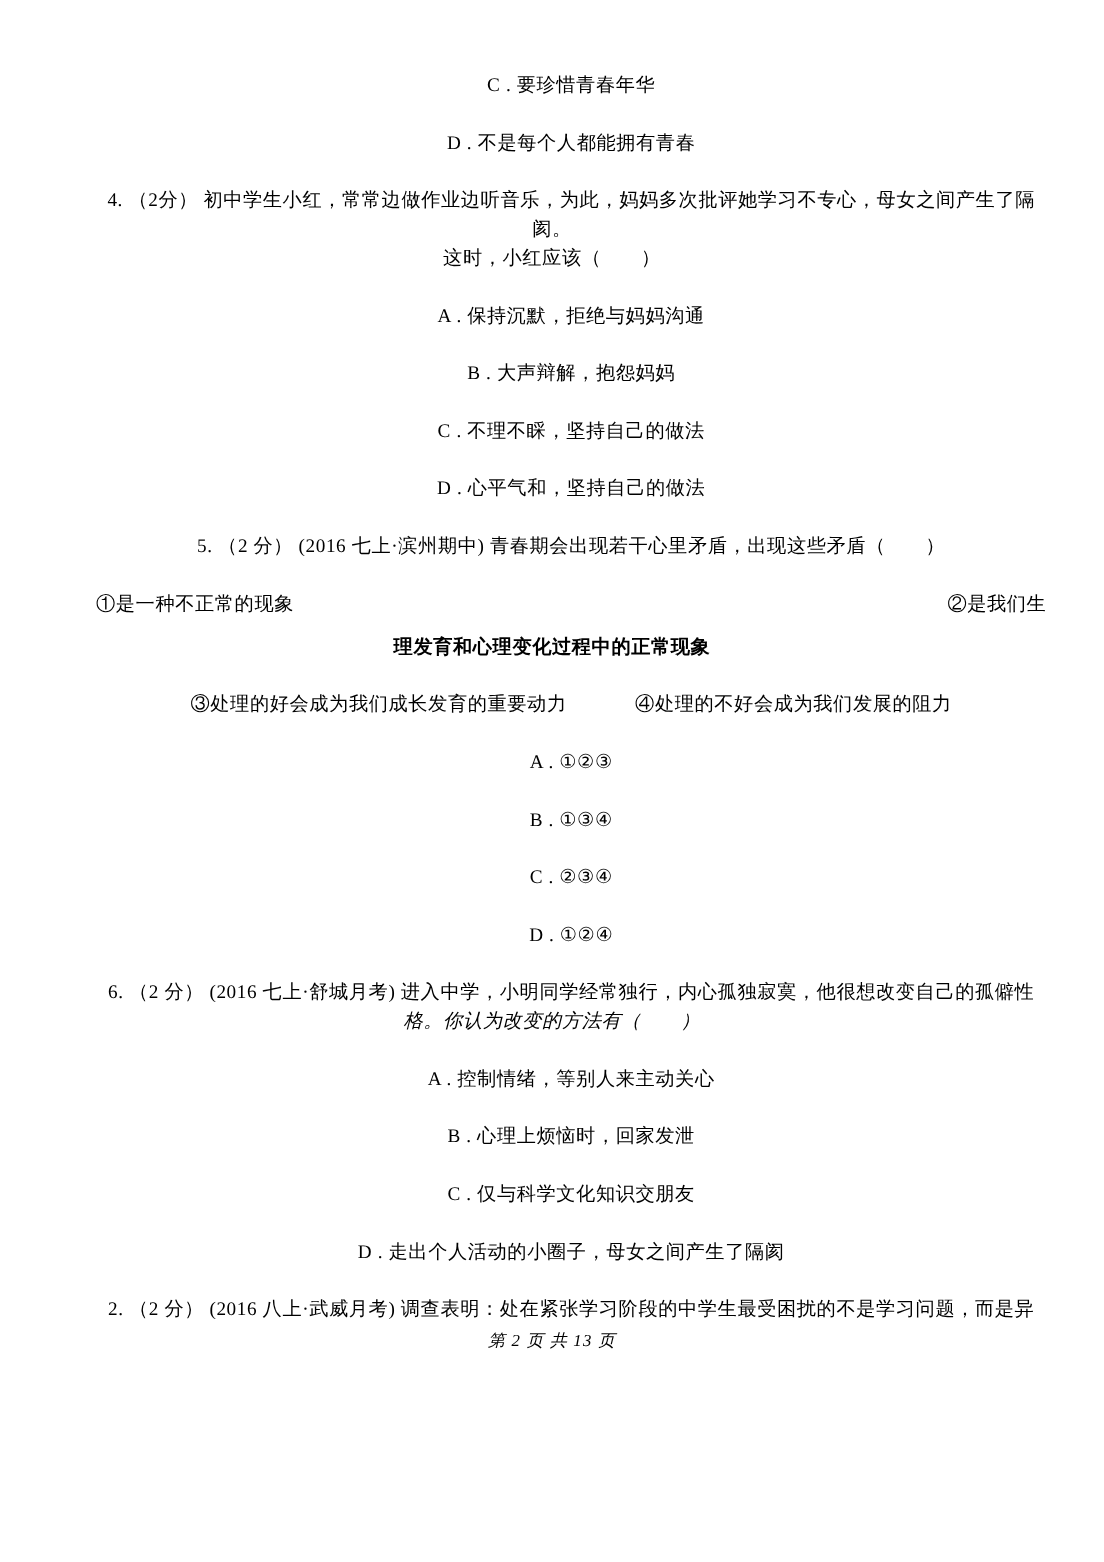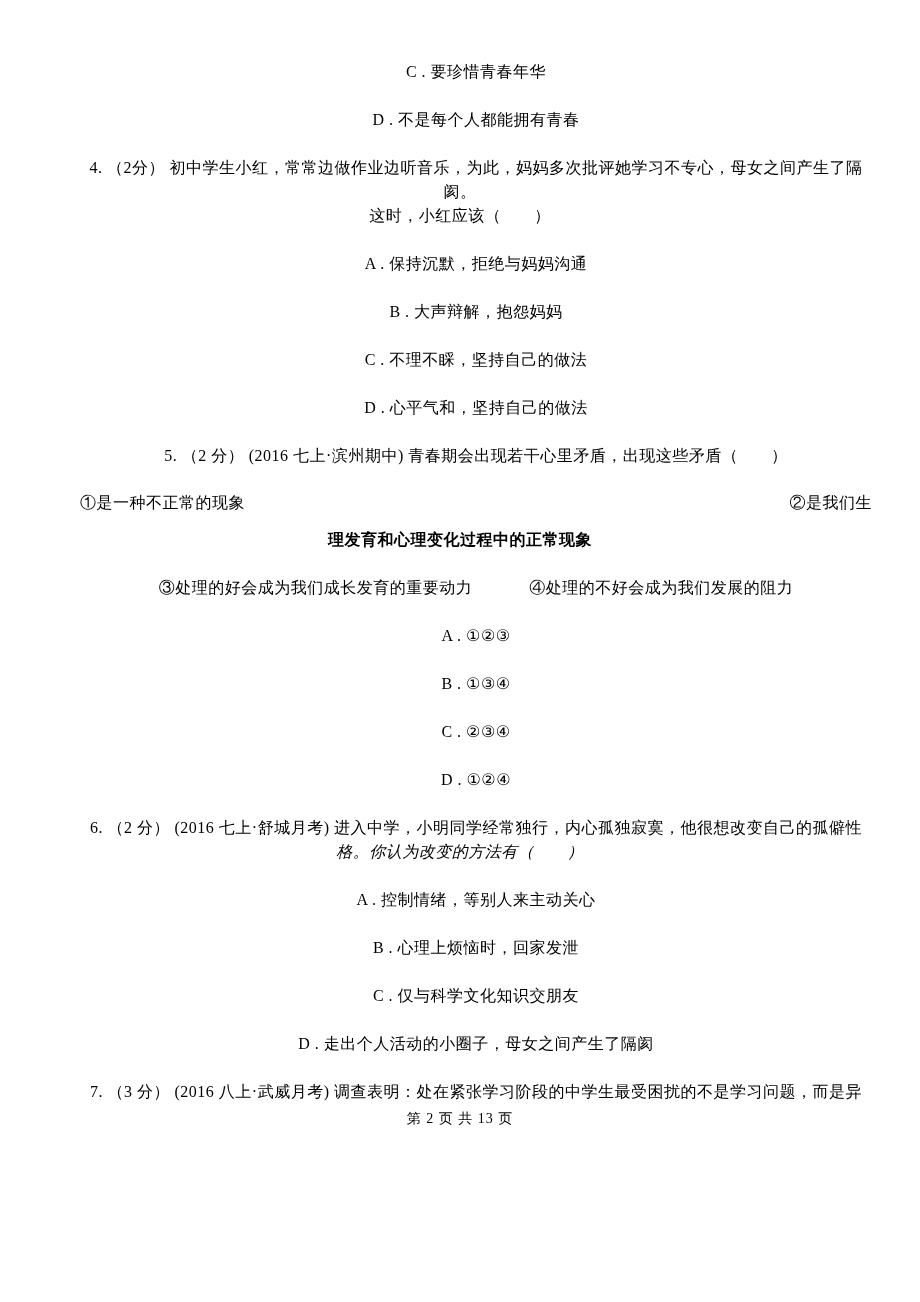--- a/index.html
+++ b/index.html
@@ -34,20 +34,21 @@
       letter-spacing: 0.5px;
     }
     .spacer {
       display: inline-block;
     }
     .footer {
       text-align: center;
       font-size: 14px;
       margin-top: 2px;
       letter-spacing: 1px;
+      font-style: italic;
     }
     .stmt-line {
       margin-bottom: 24px;
       letter-spacing: 0.5px;
     }
     .stmt-indent {
       text-indent: 2em;
     }
     .noindent {
       text-indent: 0;
@@ -81,21 +82,21 @@
   <span>C . 不理不睬，坚持自己的做法</span>
 </div>
 <div class="option">
   <span>D . 心平气和，坚持自己的做法</span>
 </div>
 
 <div class="question">
   <span>5. （2 分） (2016 七上·滨州期中) 青春期会出现若干心里矛盾，出现这些矛盾（　　）</span>
 </div>
 
-<div class="stmt-line stmt-indent" style="display:flex; justify-content:space-between;font-family:Liberation Mono, monospace;">
+<div class="stmt-line stmt-indent" style="display:flex; justify-content:space-between;">
   <span style="text-indent:2em;">①是一种不正常的现象</span>
   <span>②是我们生</span>
 </div>
 <div class="stmt-line noindent" style="margin-top:-12px;font-weight:bold;">
   <span>理发育和心理变化过程中的正常现象</span>
 </div>
 
 <div class="stmt-line stmt-indent">
   <span>③处理的好会成为我们成长发育的重要动力</span>
   <span class="spacer" style="width:48px;"></span>
@@ -129,18 +130,18 @@
   <span>B . 心理上烦恼时，回家发泄</span>
 </div>
 <div class="option">
   <span>C . 仅与科学文化知识交朋友</span>
 </div>
 <div class="option">
   <span>D . 走出个人活动的小圈子，母女之间产生了隔阂</span>
 </div>
 
 <div class="question" style="margin-bottom:4px;">
-  <span>7. （3 分） (2016 八上·武威月考) 调查表明：处在紧张学习阶段的中学生最受困扰的不是学习问题，而是异</span>
+  <span>2. （2 分） (2016 八上·武威月考) 调查表明：处在紧张学习阶段的中学生最受困扰的不是学习问题，而是异</span>
 </div>
 
 <div class="footer">
   <span>第 2 页 共 13 页</span>
 </div>
 
 </body></html>

